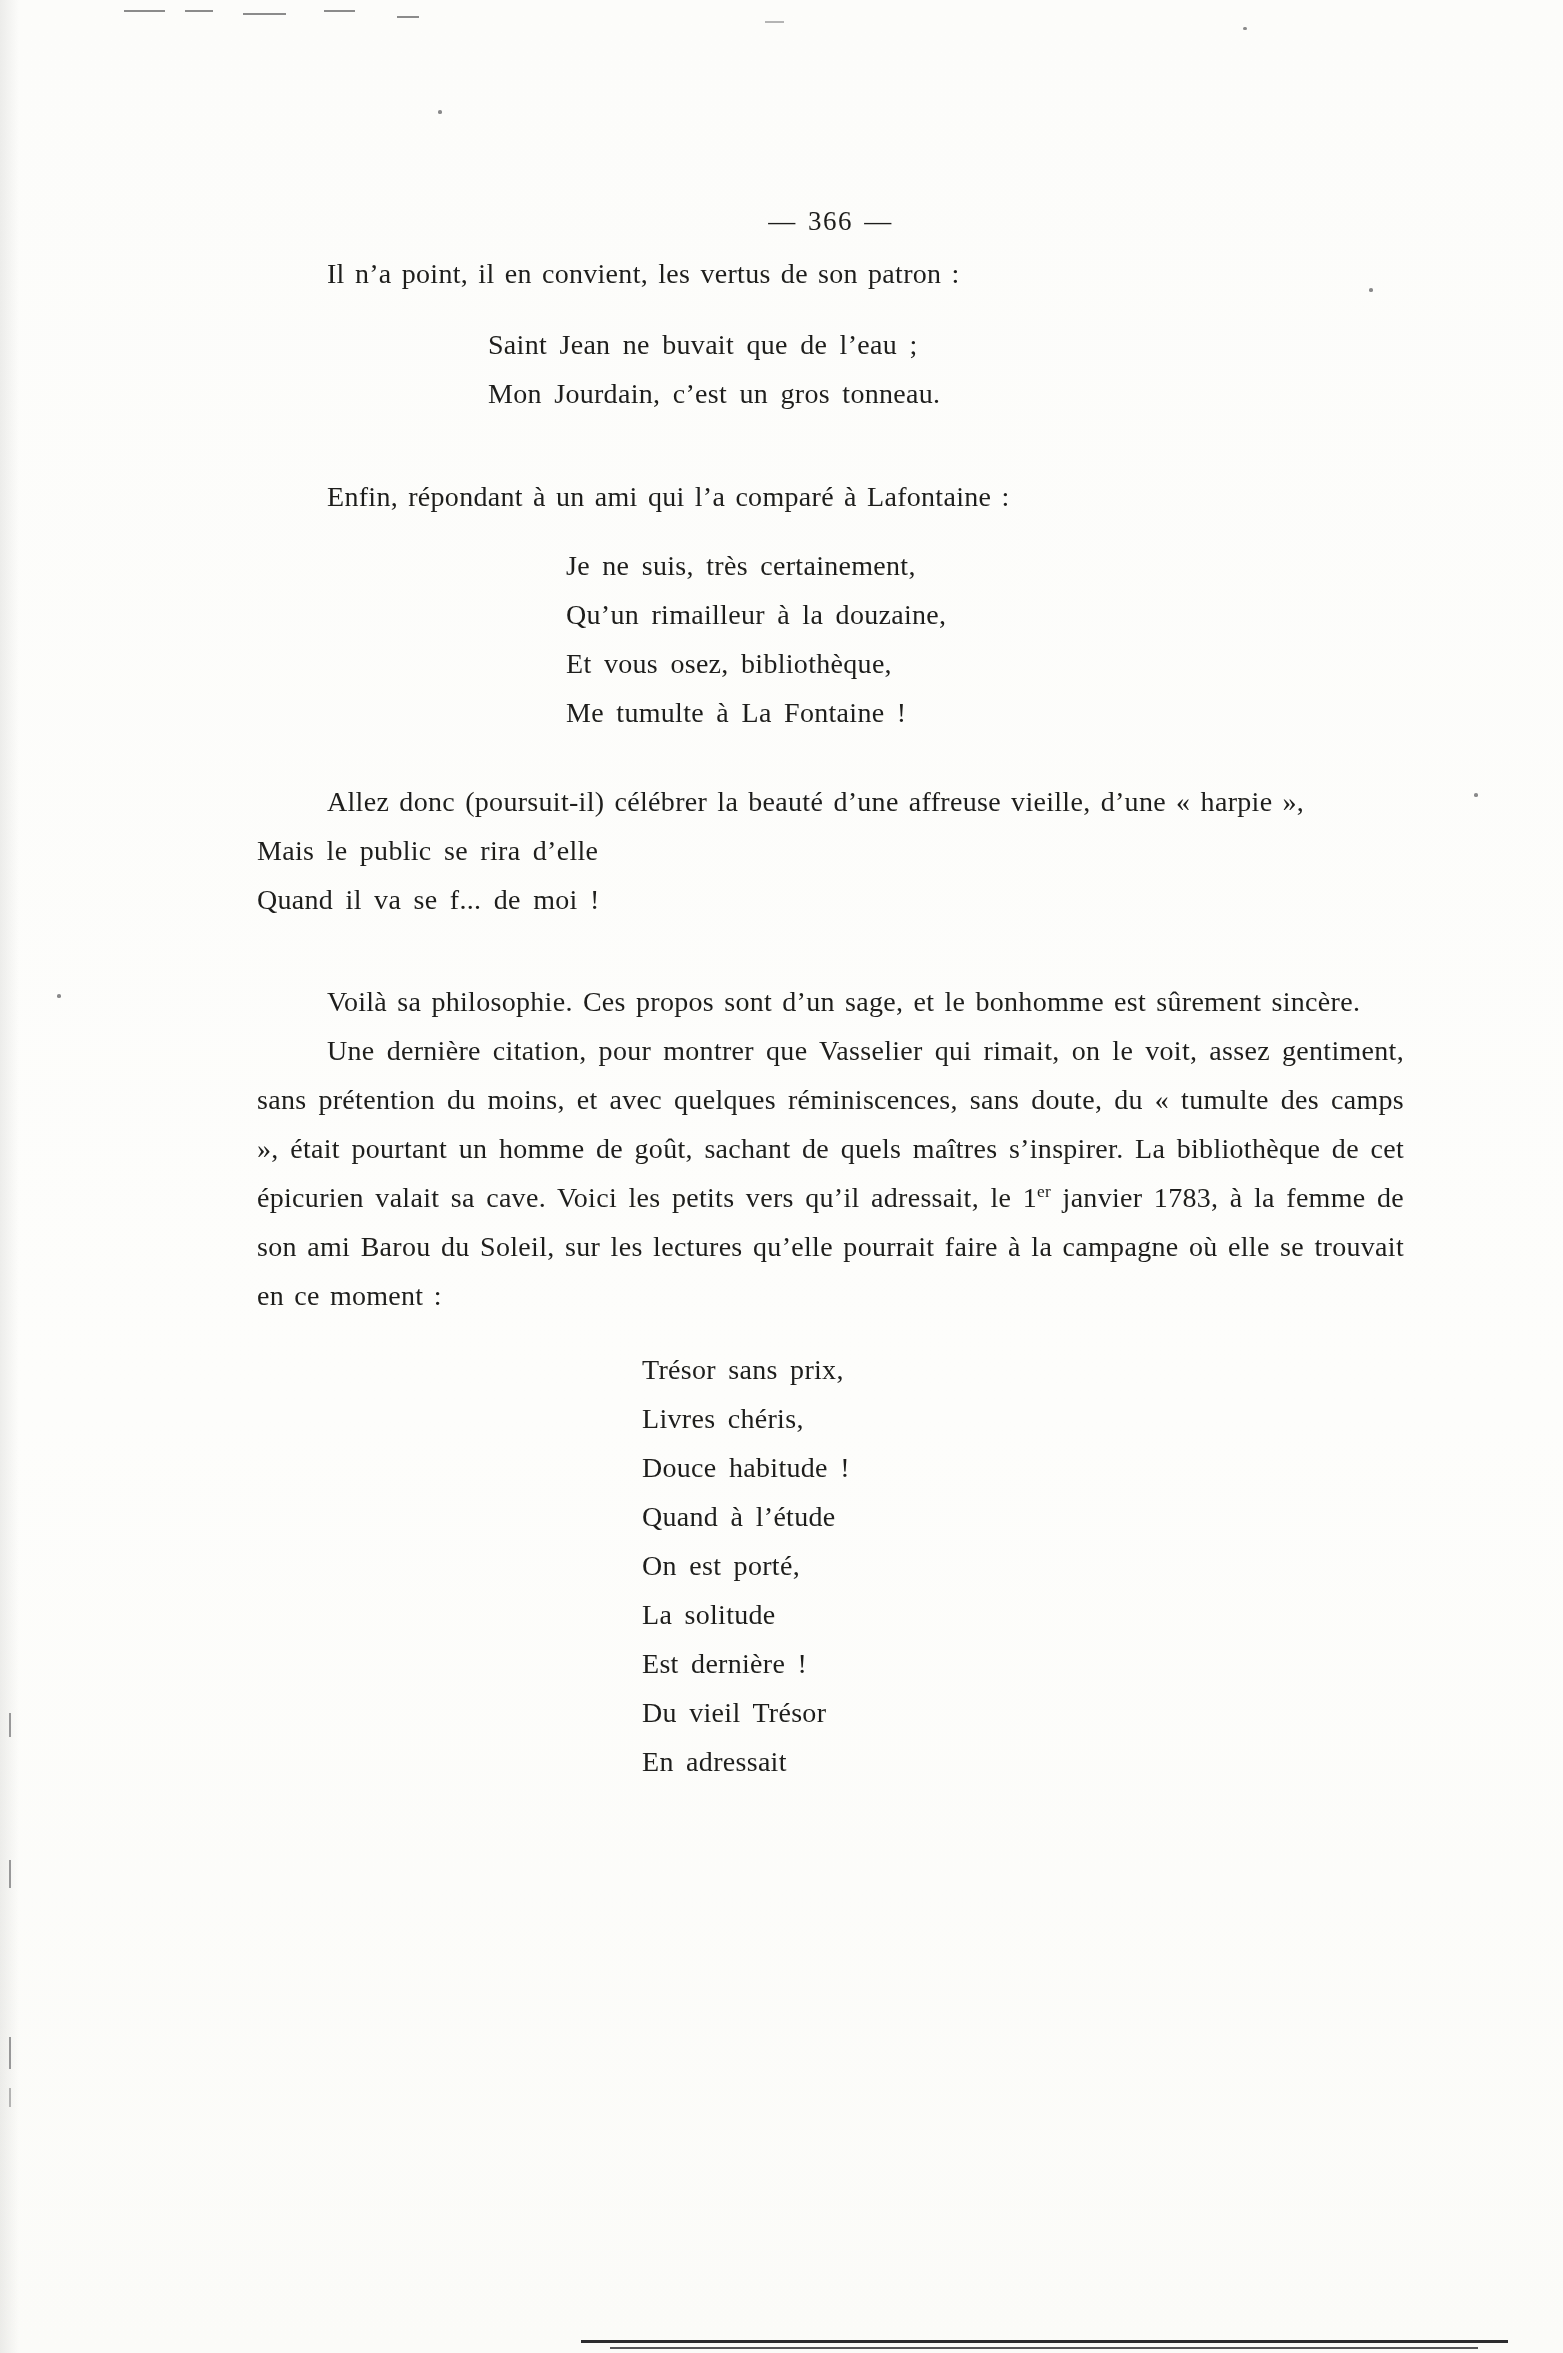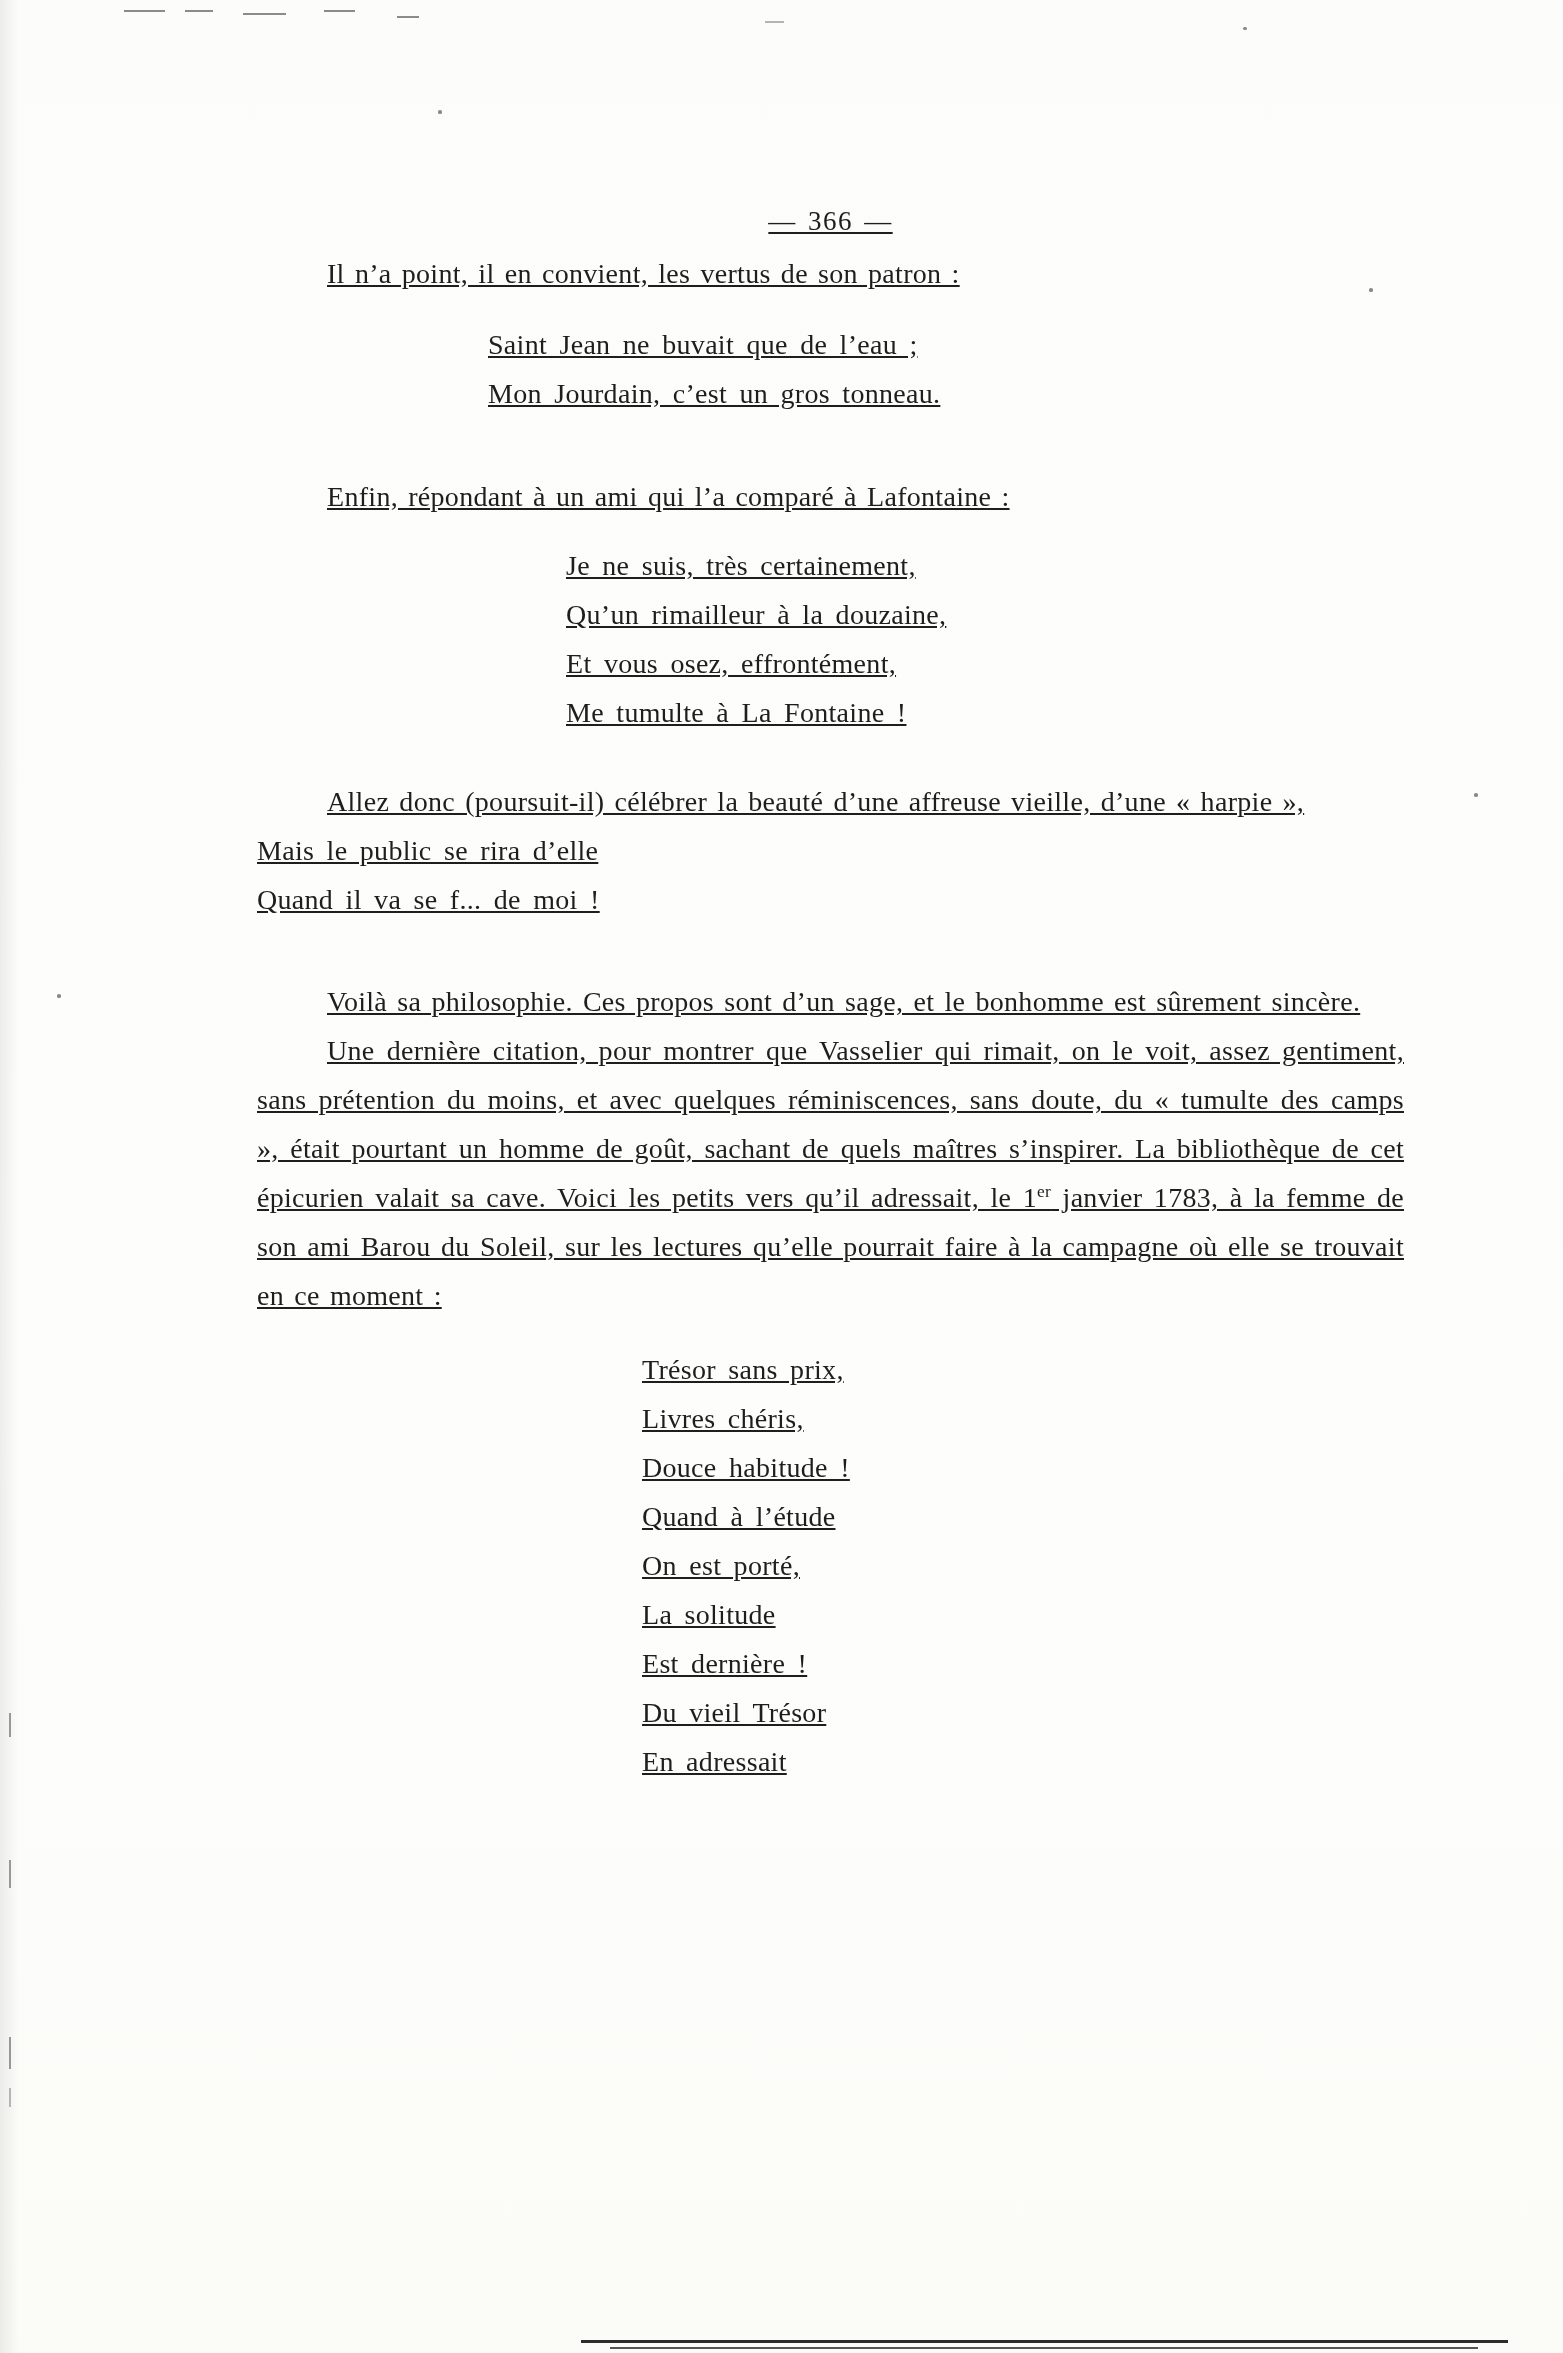--- a/index.html
+++ b/index.html
@@ -16,21 +16,20 @@
   }
   .textblock {
     position: absolute;
     left: 257px;
     top: 197px;
     width: 1147px;
     font-size: 28px;
     line-height: 49px;
     letter-spacing: 0.3px;
     word-spacing: 2.9px;
-    text-decoration: underline;
   }
   .page-number {
     text-align: center;
     font-size: 27px;
     letter-spacing: 1.5px;
     margin-bottom: 2.9px;
   }
   .para { text-indent: 70px; }
   .para.justify { text-align: justify; }
   .verse { word-spacing: 5.1px; }
@@ -87,21 +86,21 @@
     <div class="verse verse-saint-jean">
       <div class="vline">Saint Jean ne buvait que de l’eau ;</div>
       <div class="vline">Mon Jourdain, c’est un gros tonneau.</div>
     </div>
 
     <p class="para">Enfin, répondant à un ami qui l’a comparé à Lafontaine :</p>
 
     <div class="verse verse-la-fontaine">
       <div class="vline">Je ne suis, très certainement,</div>
       <div class="vline">Qu’un rimailleur à la douzaine,</div>
-      <div class="vline">Et vous osez, effrontément,</div>
+      <div class="vline">Et vous osez, bibliothèque,</div>
       <div class="vline">Me tumulte à La Fontaine !</div>
     </div>
 
     <p class="para justify">Allez donc (poursuit-il) célébrer la beauté d’une affreuse vieille, d’une « harpie »,</p>
 
     <div class="verse verse-public">
       <div class="vline">Mais le public se rira d’elle</div>
       <div class="vline">Quand il va se f... de moi !</div>
     </div>
 

